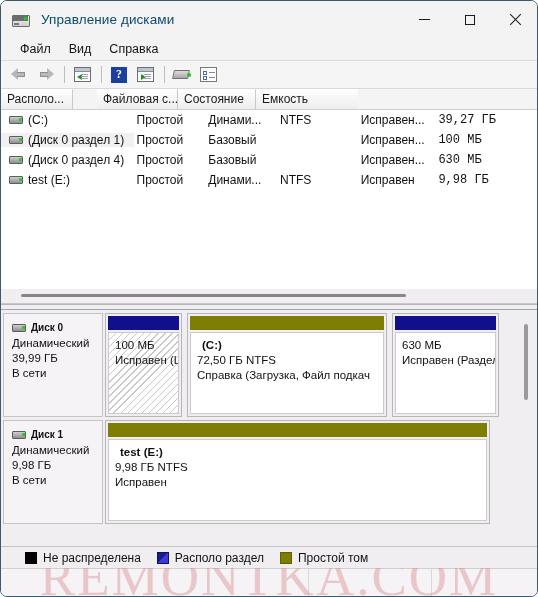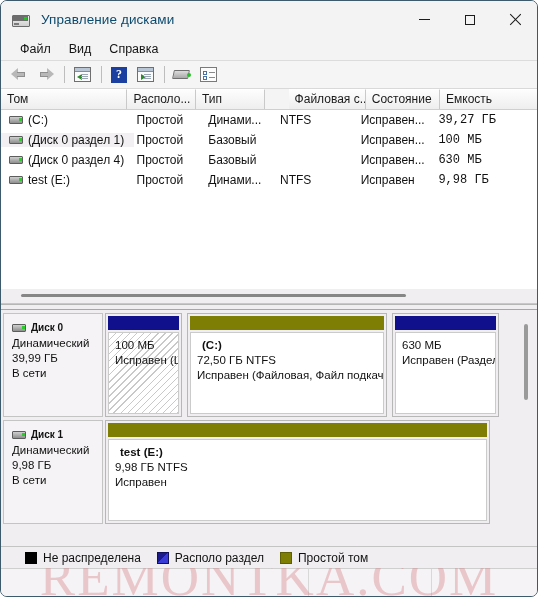--- a/index.html
+++ b/index.html
@@ -485,23 +485,21 @@
         <div class="chk"></div>
           <div class="chk chk2"></div>
         <div class="ln ln1"></div>
           <div class="ln ln2"></div>
       </div>
     </div>
   </div>
 
   <div id="list-pane">
     <div id="list-header">
-      <div class="col-h c0">Том</div>
       <div class="col-h c1">Располо...</div>
-      <div class="col-h c2">Тип</div>
       <div class="col-h c3">Файловая с...</div>
       <div class="col-h c4">Состояние</div>
       <div class="col-h c5">Емкость</div>
     </div>
 
     <div class="vrow">
       <div class="vcell vcell-name">
         <span class="mini-drv">
             <span class="mb"></span>
             <span class="ml"></span>
@@ -589,21 +587,21 @@
             <div class="pline pname"></div>
             <div class="pline">100 МБ</div>
             <div class="pline">Исправен (Ш</div>
           </div>
         </div>
         <div class="part" style="width:200px">
           <div class="part-bar" style="background:#7e7e05"></div>
           <div class="part-body">
             <div class="pline pname">(C:)</div>
             <div class="pline">72,50 ГБ NTFS</div>
-            <div class="pline">Исправен (Файловая, Файл подкач</div>
+            <div class="pline">Справка (Загрузка, Файл подкач</div>
           </div>
         </div>
         <div class="part" style="width:107px">
           <div class="part-bar" style="background:#10108c"></div>
           <div class="part-body">
             <div class="pline pname"></div>
             <div class="pline">630 МБ</div>
             <div class="pline">Исправен (Раздел в</div>
           </div>
         </div>

